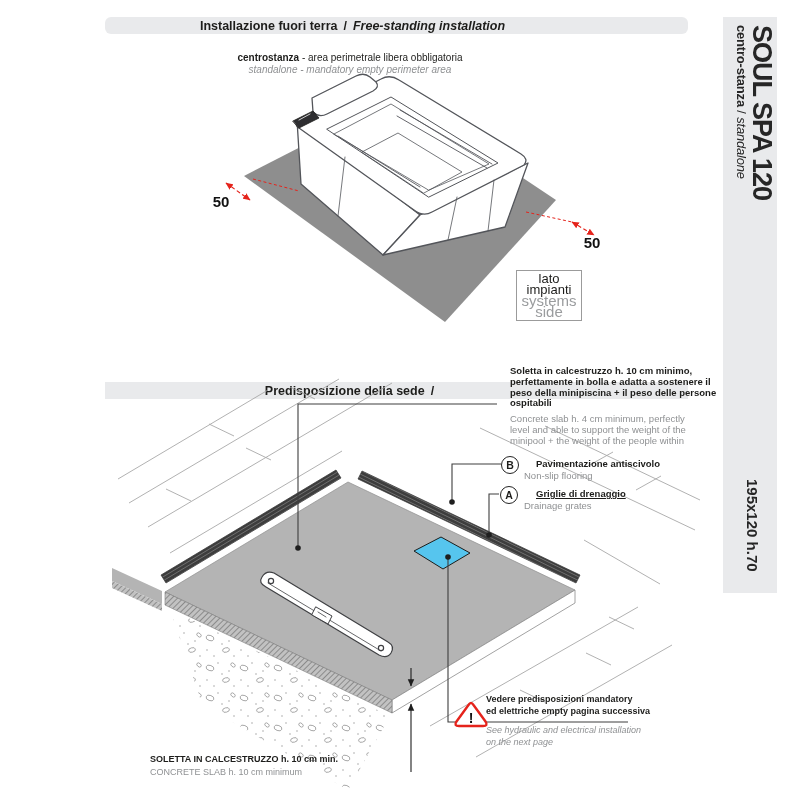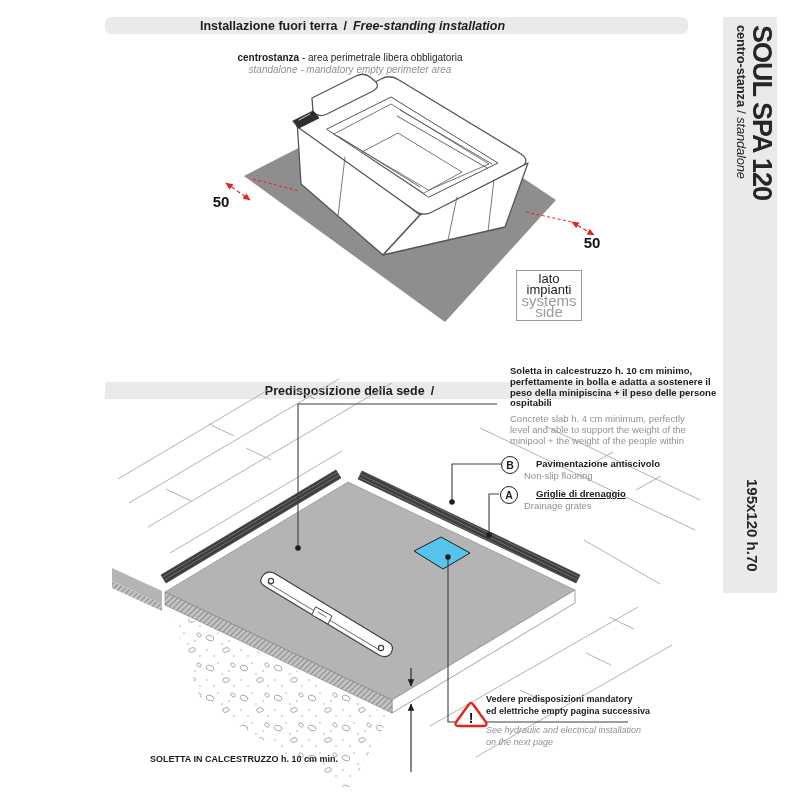--- a/index.html
+++ b/index.html
@@ -247,20 +247,21 @@
     <div>Vedere predisposizioni mandatory</div>
     <div>ed elettriche empty pagina successiva</div>
   </div>
   <div class="warn-en">
     <div>See hydraulic and electrical installation</div>
     <div>on the next page</div>
   </div>
 
   <div class="slab-caption">
     <div class="it">SOLETTA IN CALCESTRUZZO  h. 10 cm min.</div>
+    <div class="en">CONCRETE SLAB  h. 10 cm minimum</div>
   </div>
 
   <aside class="sidebar">
     <div class="sidebar-rot">
       <div class="sb-main">
         <div class="sb-title">SOUL SPA 120</div>
         <div class="sb-sub"><span class="b">centro-stanza</span><span> / </span><span class="i">standalone</span></div>
       </div>
       <div class="sb-size">195x120 h.70</div>
     </div>

